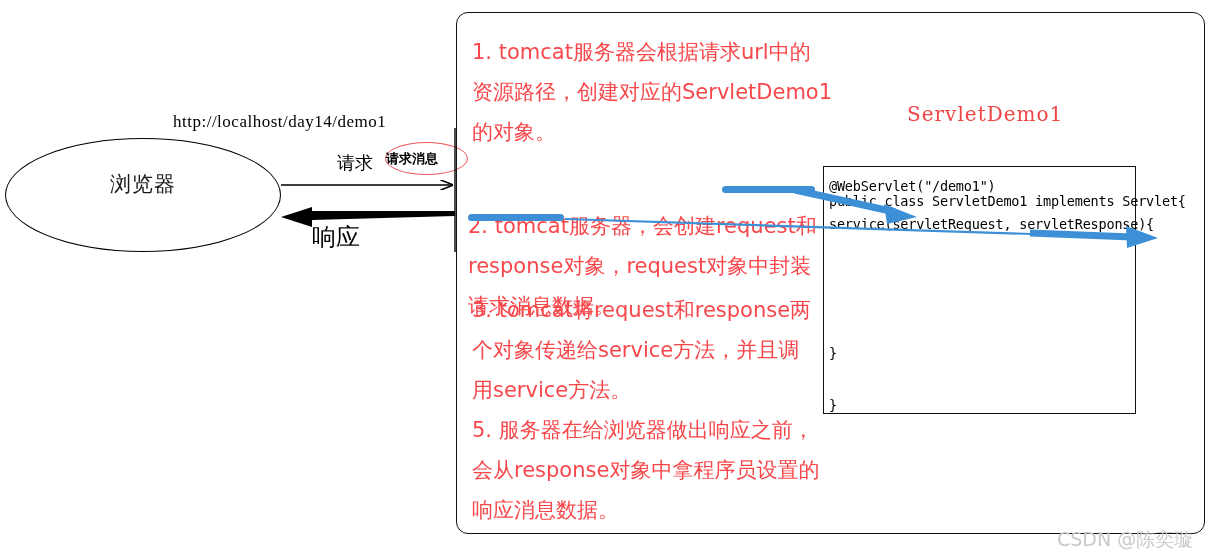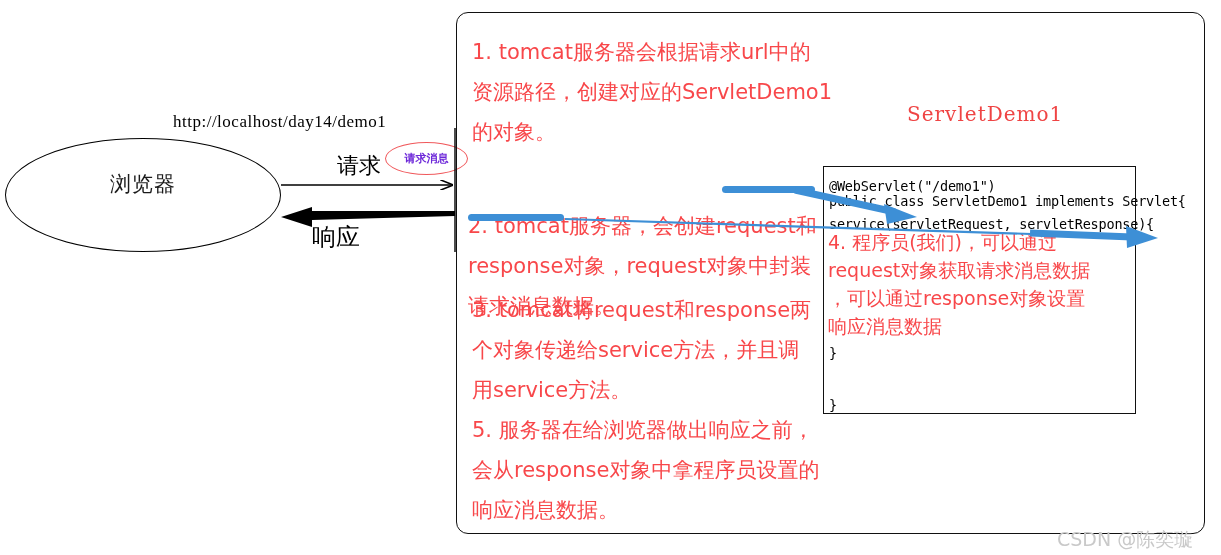--- a/index.html
+++ b/index.html
@@ -34,37 +34,37 @@
   #url-text {
     left: 173px; top: 112px;
     font-family: Liberation Serif, serif;
     font-size: 17px;
     color: #000;
     letter-spacing: 0.5px;
     white-space: nowrap;
   }
   #req-word {
     left: 337px; top: 151px;
-    font-size: 22px; color: #000;
+    font-size: 18px; color: #000;
     font-family: "DejaVu Sans", sans-serif;
   }
   #resp-word {
     left: 312px; top: 221px;
     font-size: 24px; color: #000;
     font-family: "DejaVu Sans", sans-serif;
   }
 
   
   .red-ellipse {
     border: 1.5px solid #f0595c;
     border-radius: 50%;
     box-sizing: border-box;
-    display: flex; align-items: center; justify-content: center;
-    color: #6d28d9;
-    font-size: 11px;
+    display: flex; align-items: center; justify-content: flex-start;
+    color: #000000;
+    font-size: 13px;
     font-family: "DejaVu Sans", sans-serif;
     font-weight: bold;
     white-space: nowrap;
   }
   #req-msg-ellipse { left: 385px; top: 142px; width: 83px; height: 33px; }
   #resp-msg-ellipse { left: 382px; top: 215px; width: 83px; height: 33px; }
 
   
   #main-box {
     left: 456px; top: 12px; width: 749px; height: 522px;
@@ -162,24 +162,20 @@
 
   <div class="abs step-text" id="step1">1. tomcat服务器会根据请求url中的
 资源路径，创建对应的ServletDemo1
 的对象。</div>
   <div class="abs step-text" id="step2">2. tomcat服务器，会创建request和
 response对象，request对象中封装
 请求消息数据。</div>
   <div class="abs step-text" id="step3">3. tomcat将request和response两
 个对象传递给service方法，并且调
 用service方法。</div>
-  <div class="abs" id="step4">4. 程序员(我们)，可以通过
-request对象获取请求消息数据
-，可以通过response对象设置
-响应消息数据</div>
   <div class="abs step-text" id="step5">5. 服务器在给浏览器做出响应之前，
 会从response对象中拿程序员设置的
 响应消息数据。</div>
 
   <svg class="overlay" viewBox="0 0 1221 555">
     <defs>
       <marker id="thinArrow" markerWidth="10" markerHeight="8" refX="9" refY="4" orient="auto">
         <path d="M0,0 L10,4 L0,8" fill="none" stroke="#000" stroke-width="1.2"></path>
       </marker>
     </defs>

